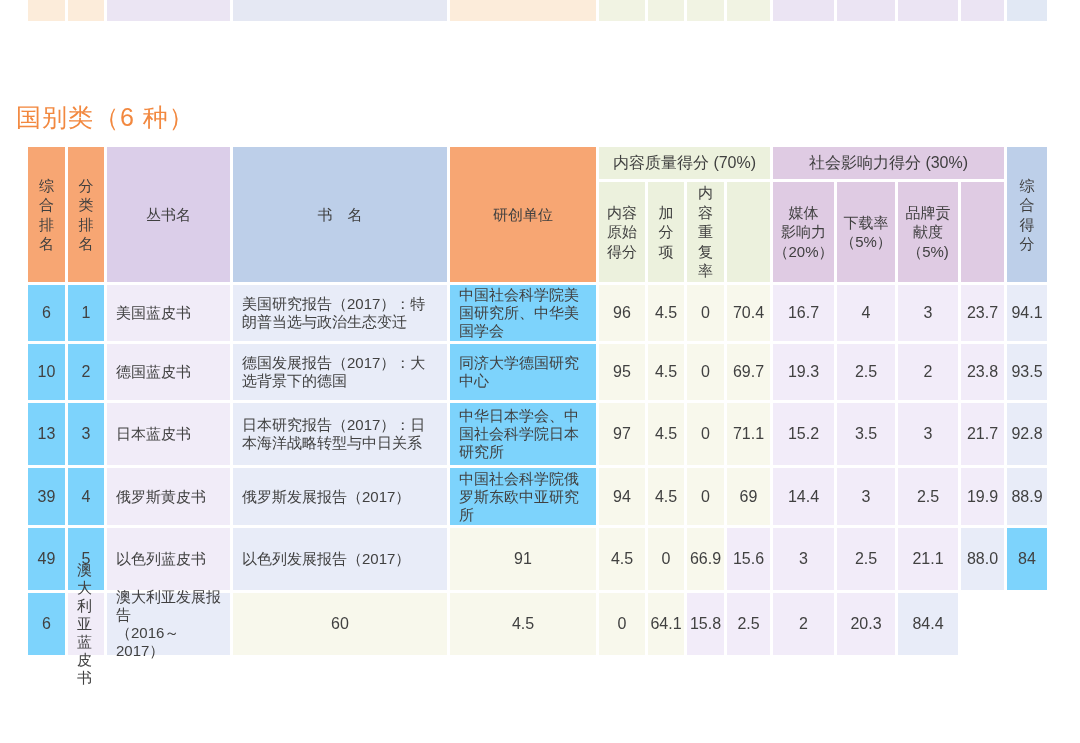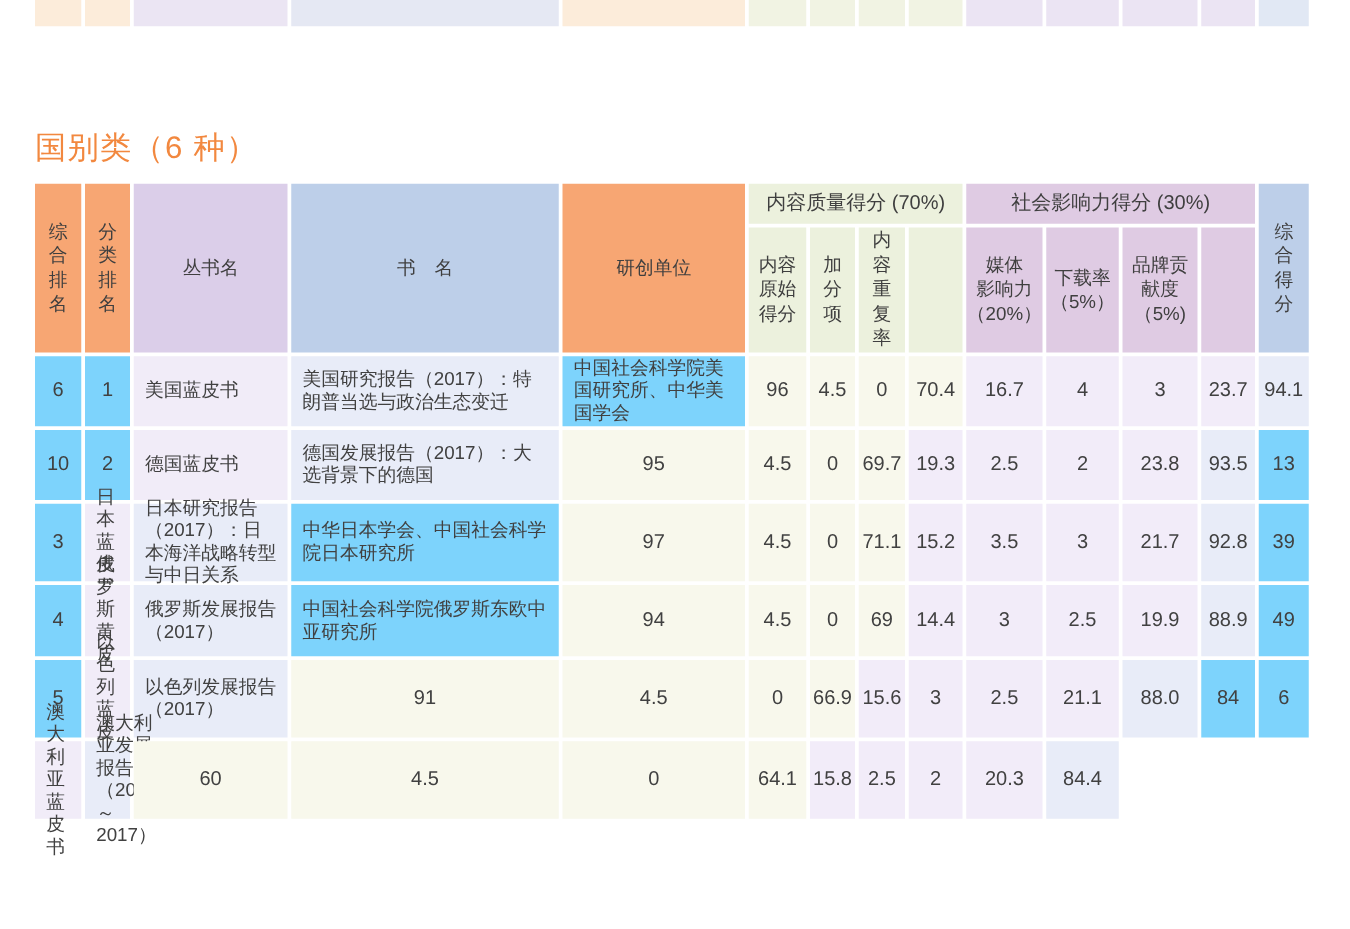--- a/index.html
+++ b/index.html
@@ -13,21 +13,21 @@
     position:absolute;top:0;left:28px;
     display:grid;gap:3px;height:21px;
     grid-template-columns:37px 36px 123px 214px 146px 46px 36px 37px 43px 61px 58px 60px 43px 40px;
   }
   .sliver div{height:21px;}
   .s-or{background:#fcecda}.s-lv{background:#ebe5f3}.s-bl{background:#e5e8f3}
   .s-gr{background:#f1f3e3}.s-li{background:#ebe4f3}.s-b2{background:#e1e8f4}
 
   
   .title{
-    position:absolute;top:101px;left:28px;
+    position:absolute;top:101px;left:16px;
     font-size:25px;letter-spacing:1px;color:#f2883f;font-weight:400;
   }
 
   
   .tbl{
     position:absolute;top:147px;left:28px;
     display:grid;gap:3px;background:#ffffff;
     grid-template-columns:37px 36px 123px 214px 146px 46px 36px 37px 43px 61px 58px 60px 43px 40px;
     grid-template-rows:32px 100px 56px 56px 62px 57px 62px 62px;
   }
@@ -132,20 +132,21 @@
   <div class="cell li n">16.7</div>
   <div class="cell li n">4</div>
   <div class="cell li n">3</div>
   <div class="cell li n">23.7</div>
   <div class="cell b2 n">94.1</div>
 
   <div class="cell cr n">10</div>
   <div class="cell cr n">2</div>
   <div class="cell lv t">德国蓝皮书</div>
   <div class="cell bl t">德国发展报告（2017）：大选背景下的德国</div>
+  <div class="cell cr t">同济大学德国研究中心</div>
   <div class="cell gr n">95</div>
   <div class="cell gr n">4.5</div>
   <div class="cell gr n">0</div>
   <div class="cell gr n">69.7</div>
   <div class="cell li n">19.3</div>
   <div class="cell li n">2.5</div>
   <div class="cell li n">2</div>
   <div class="cell li n">23.8</div>
   <div class="cell b2 n">93.5</div>
 

